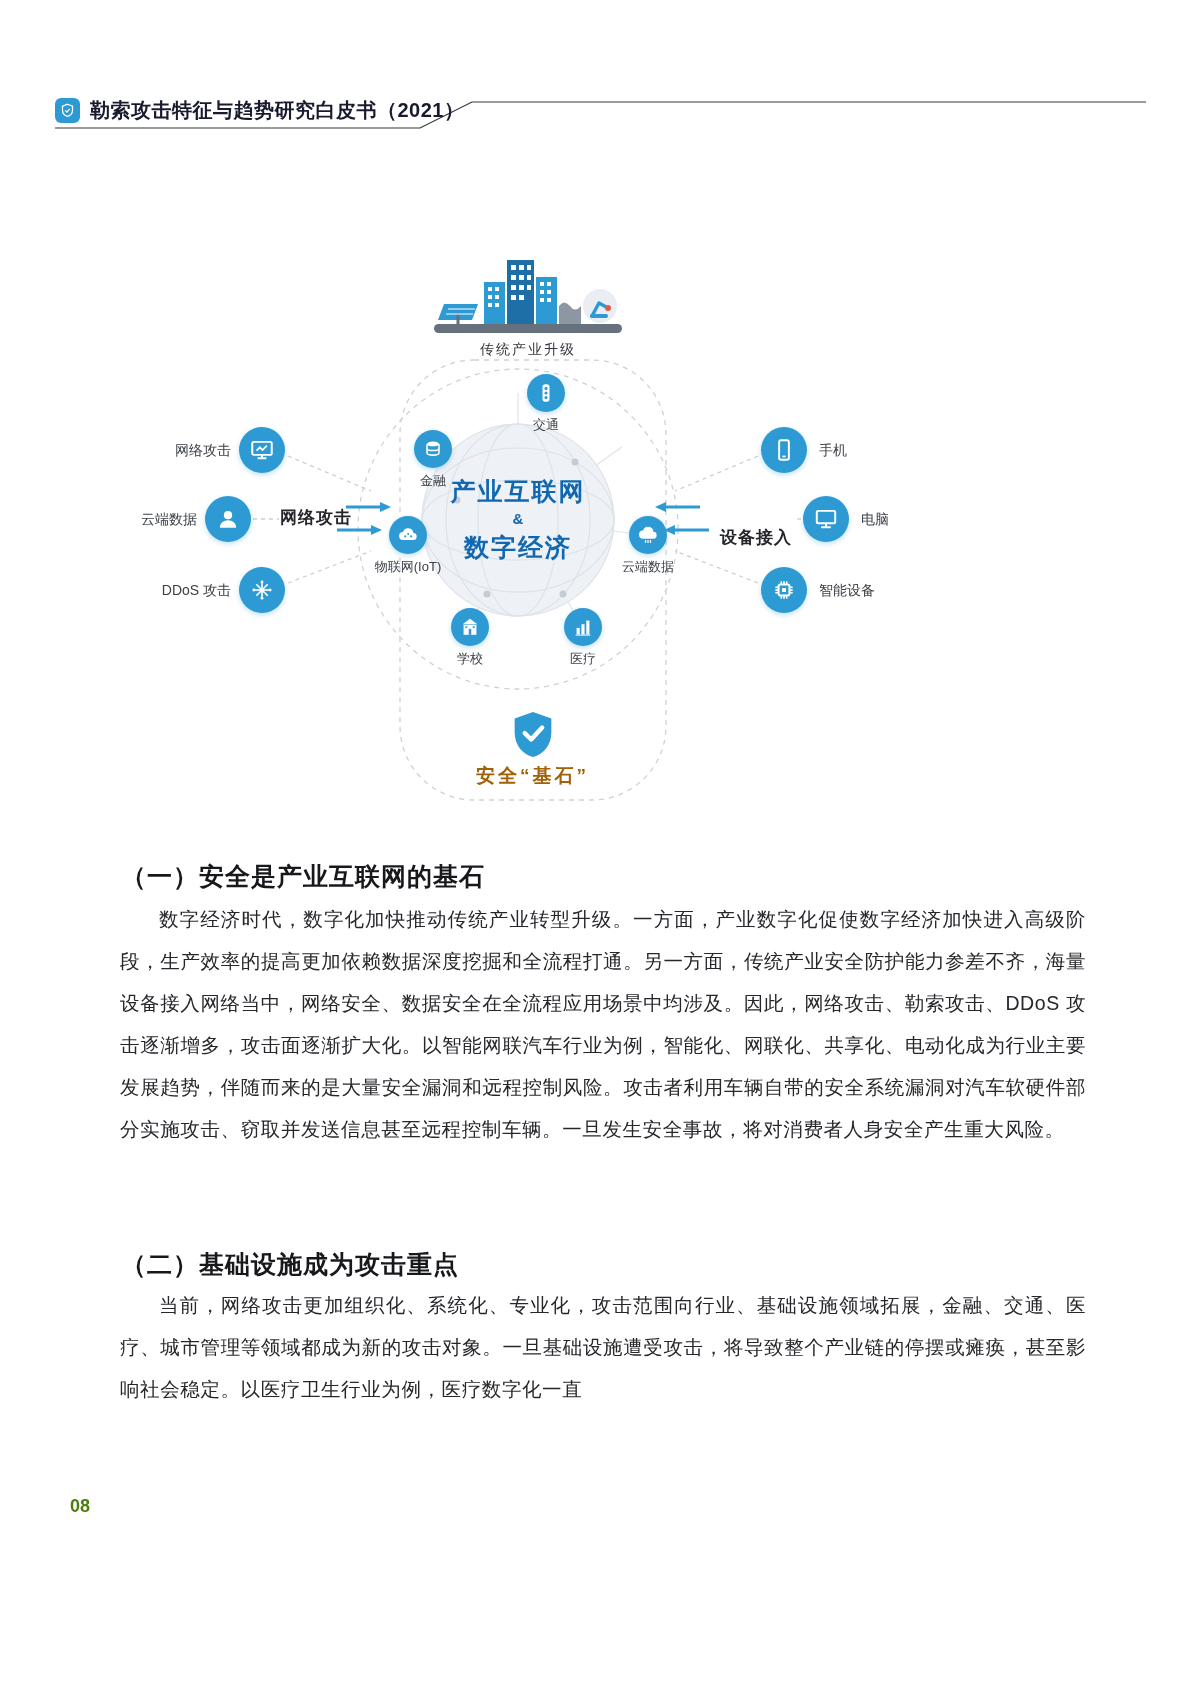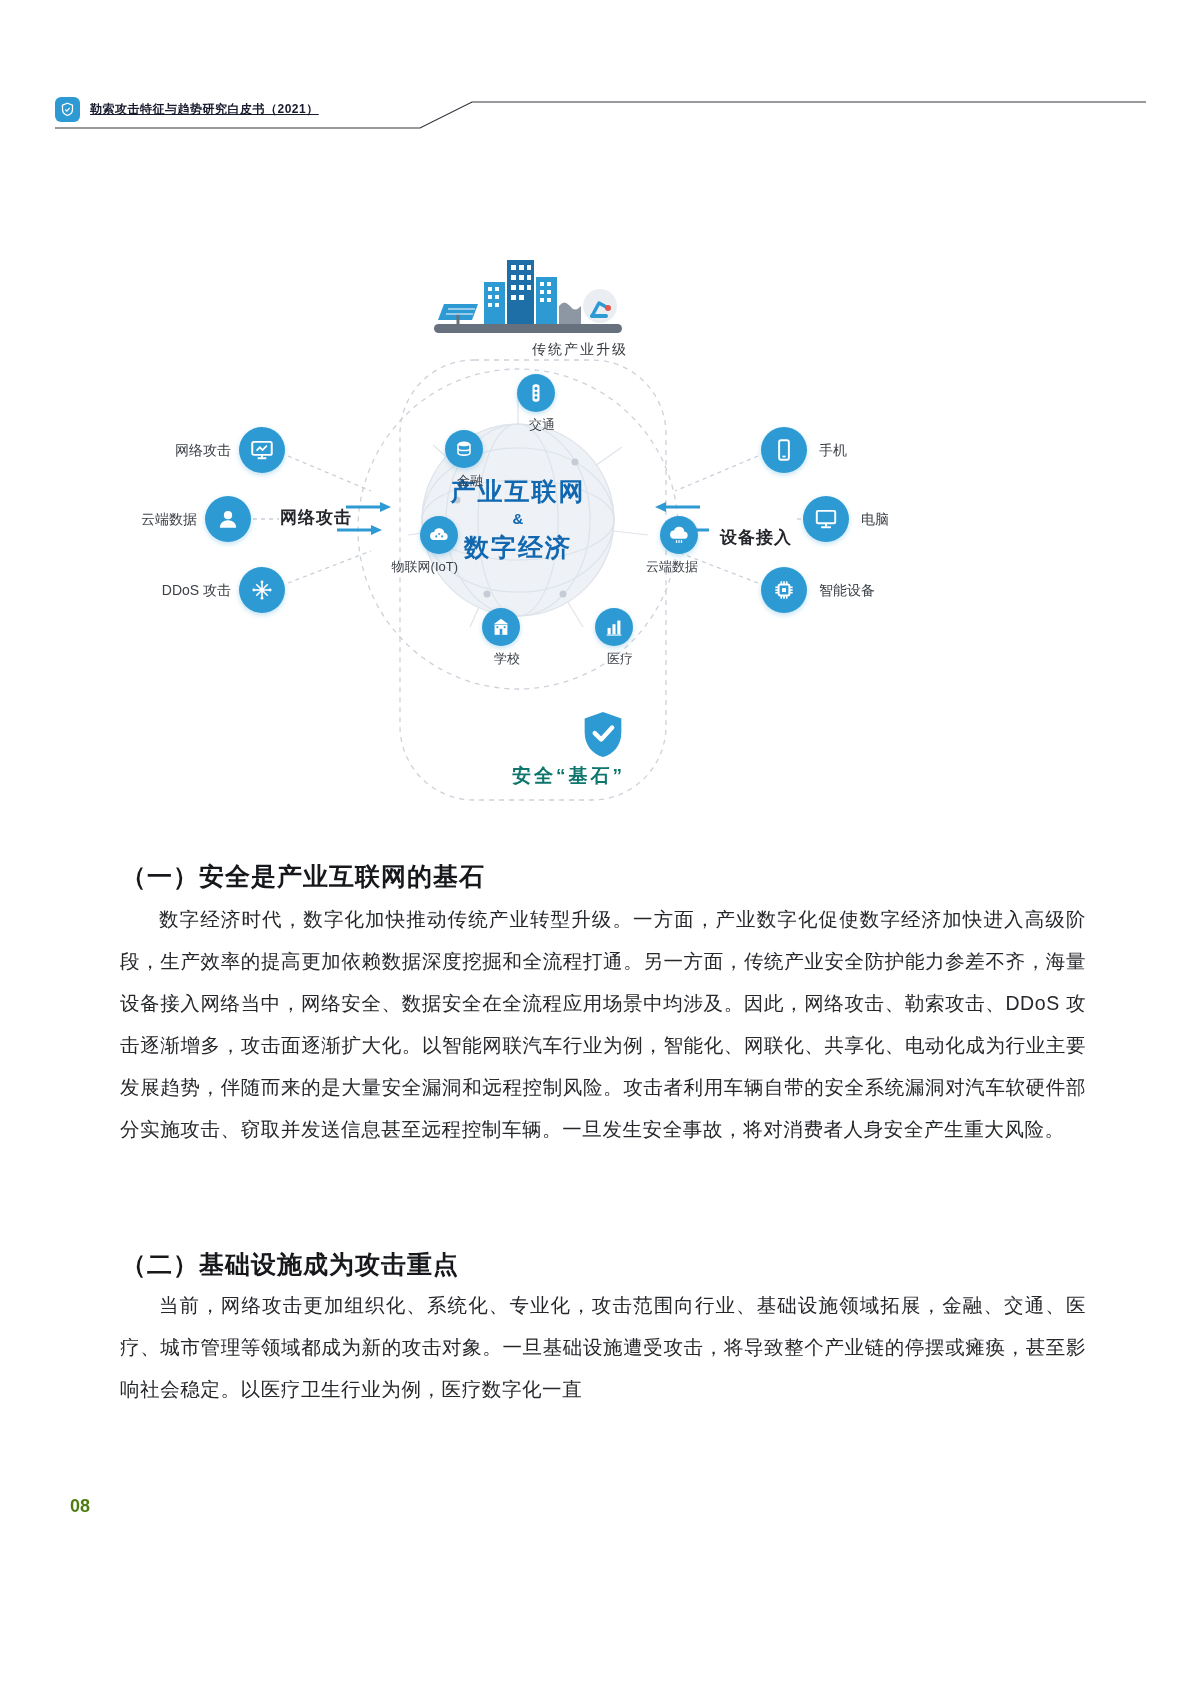--- a/index.html
+++ b/index.html
@@ -8,38 +8,38 @@
     position:relative; width:1200px; height:1704px; margin:0 auto;
     background:#ffffff; overflow:hidden;
     font-family:"Liberation Sans","DejaVu Sans",sans-serif;
   }
   .decor { position:absolute; left:0; top:0; pointer-events:none; }
 
   
   .hdr { position:absolute; left:55px; top:97px; display:flex; align-items:center; gap:10px; }
   .hdr-icon { width:25px; height:25px; border-radius:6px; background:#2e9ad4;
     display:flex; align-items:center; justify-content:center; flex:0 0 auto; }
-  .hdr-title { font-size:12px; font-weight:bold; color:#181a2d; letter-spacing:.5px;text-decoration:underline; }
+  .hdr-title { font-size:20px; font-weight:bold; color:#181a2d; letter-spacing:.5px; }
 
   
   .circle { border-radius:50%; background:#2e9ad4; display:flex; align-items:center; justify-content:center;
     box-shadow:0 2px 5px rgba(46,154,212,.3); }
   .inner { width:38px; height:38px; }
   .side  { width:46px; height:46px; }
-  .vnode { position:absolute; display:flex; flex-direction:column; align-items:flex-end; gap:5px; }
+  .vnode { position:absolute; display:flex; flex-direction:column; align-items:center; gap:5px; }
   .nlabel { font-size:13px; color:#3c4148; text-align:center; line-height:1.3; white-space:nowrap; }
   .slabel { position:absolute; font-size:14px; color:#3c4148; white-space:nowrap; }
   .r { text-align:right; }
   .flow { position:absolute; font-size:17px; font-weight:bold; color:#24262c; letter-spacing:1px; white-space:nowrap; }
   .center-text { position:absolute; left:438px; top:477px; width:160px; text-align:center;
     color:#1168b0; font-weight:bold; line-height:28px; }
   .center-text .l1, .center-text .l3 { font-size:25px; letter-spacing:2px; }
   .center-text .l2 { font-size:15px; }
   .toplabel { font-size:14px; color:#34373d; letter-spacing:2px; }
-  .bottomlabel { font-size:19px; color:#0f766e; letter-spacing:3px; font-weight:600; }
+  .bottomlabel { font-size:19px; color:#a16207; letter-spacing:3px; font-weight:600; }
 
   
   .sec-title { position:absolute; left:121px; font-size:25px; font-weight:bold; color:#17181c; letter-spacing:1px; }
   .sec-body  { position:absolute; left:120px; width:966px; font-size:19.5px; color:#26272b;
     line-height:42px; text-align:justify; text-justify:inter-character; text-indent:2em; letter-spacing:.6px; }
   .s1t { top:860px; }  .s1b { top:898px; }
   .s2t { top:1248px; } .s2b { top:1284px; }
 
   .pageno { position:absolute; left:70px; top:1496px; font-size:18px; font-weight:bold; color:#4d7c0f; }
 </style>
@@ -160,21 +160,21 @@
     </svg>
     <div class="toplabel">传统产业升级</div>
   </div>
 
   <div class="center-text">
     <div class="l1">产业互联网</div>
     <div class="l2">&amp;</div>
     <div class="l3">数字经济</div>
   </div>
 
-  <div class="vnode" style="left:455px; top:374px; width:100px;">
+  <div class="vnode" style="left:496px; top:374px; width:100px;">
     <div class="circle inner">
       <svg viewBox="0 0 24 24" width="22" height="22">
         <rect x="8.2" y="2.5" width="7.6" height="19" rx="3" fill="#fff"></rect>
         <circle cx="12" cy="7" r="1.7" fill="#2e9ad4"></circle>
           <circle cx="12" cy="12" r="1.7" fill="#2e9ad4"></circle>
           <circle cx="12" cy="17" r="1.7" fill="#2e9ad4"></circle>
       </svg>
     </div>
     <div class="nlabel">交通</div>
   </div>

